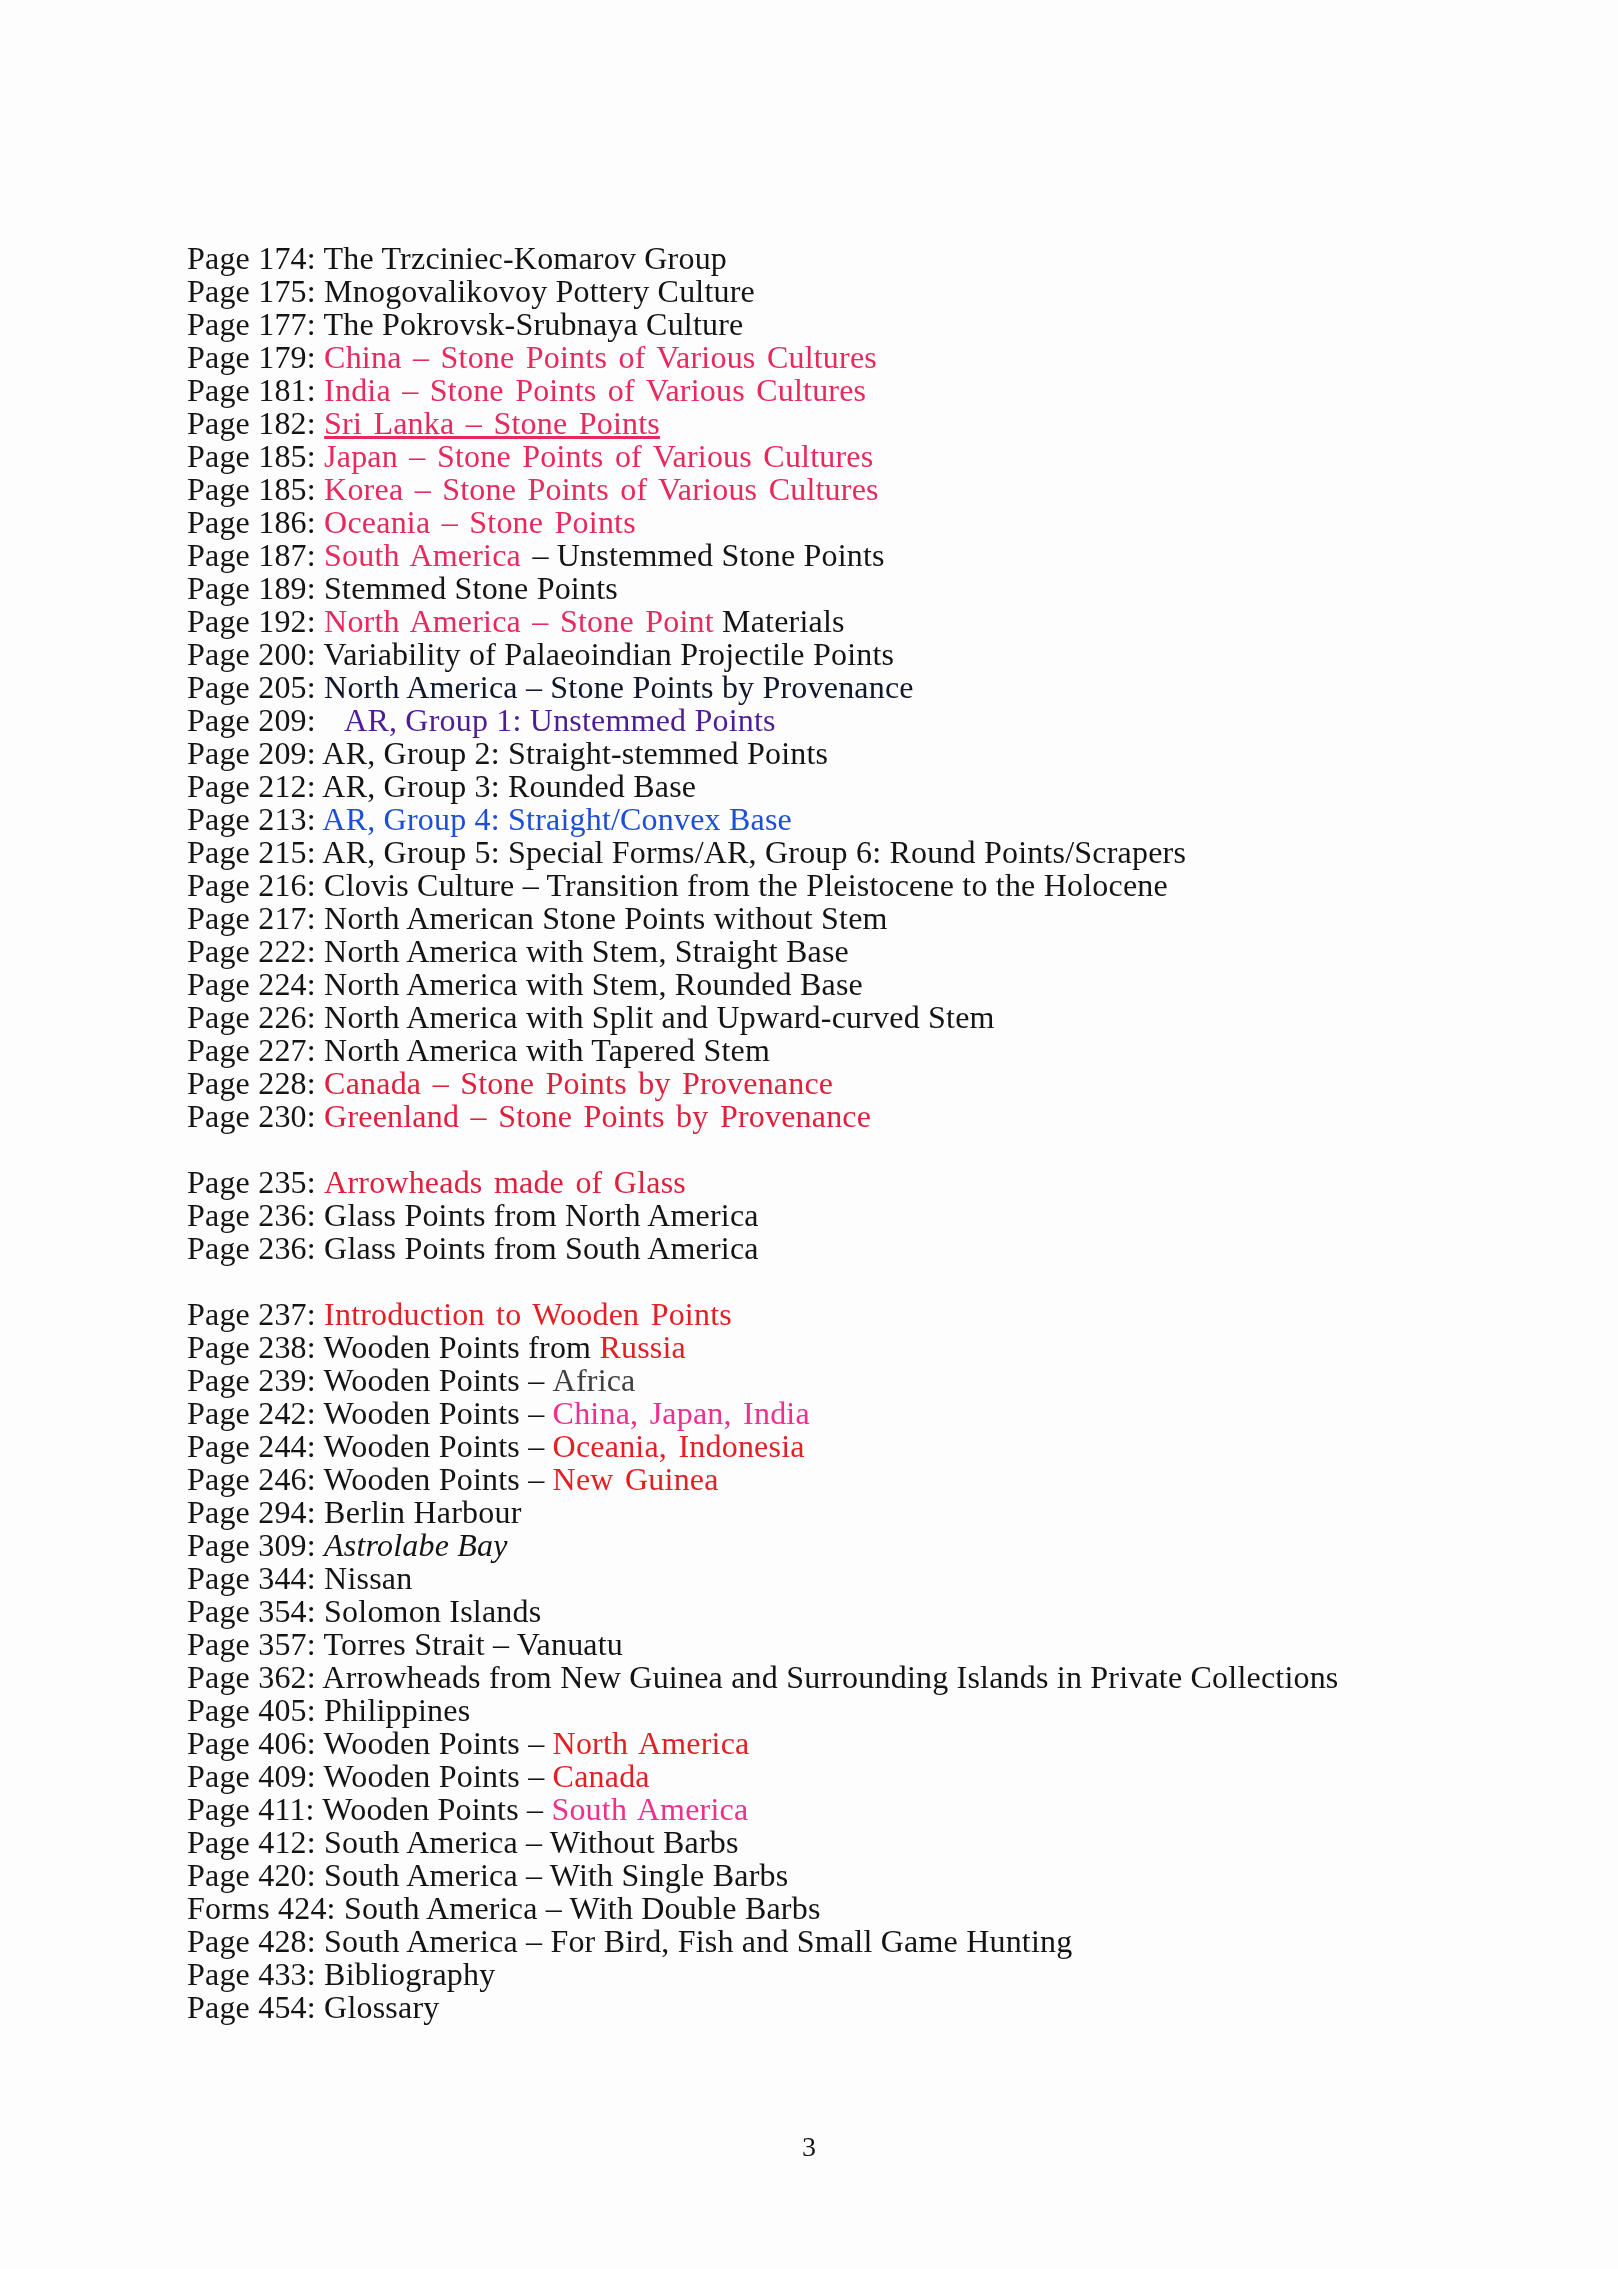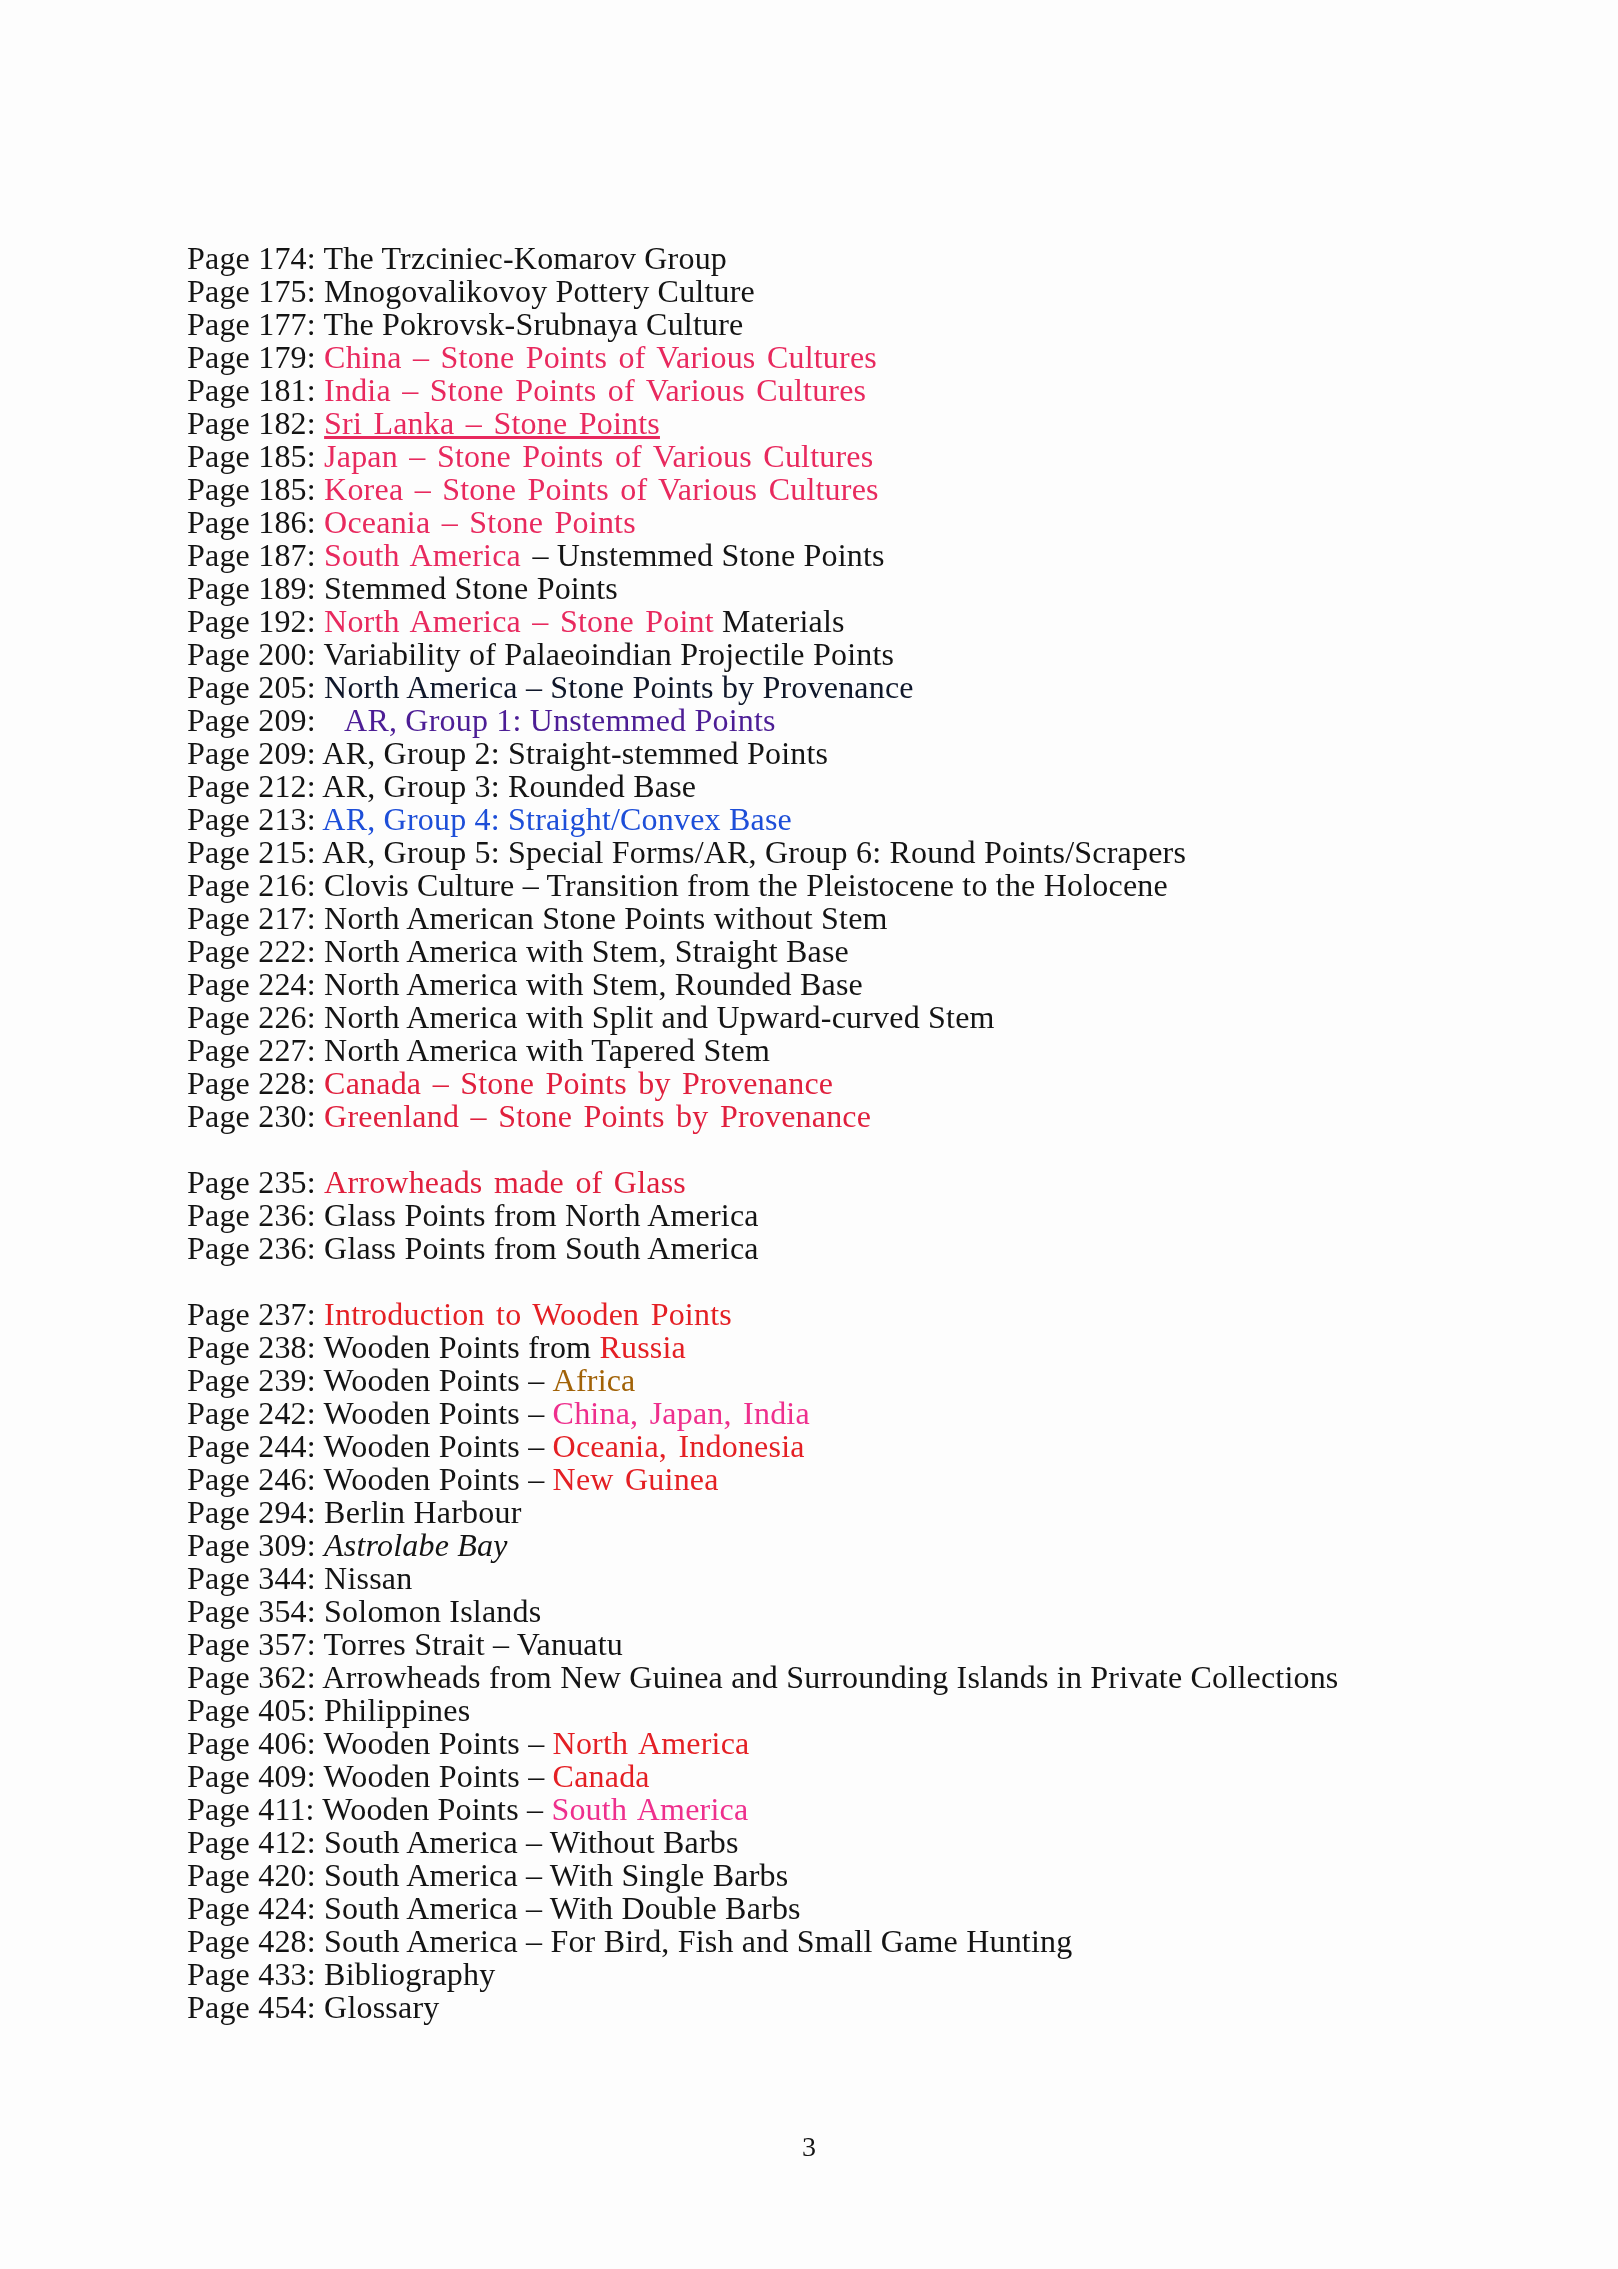--- a/index.html
+++ b/index.html
@@ -82,37 +82,37 @@
       <div class="toc-line"><span class="toc-page-label">Page 227:</span> <span style="color: rgb(20, 20, 20);">North America with Tapered Stem</span></div>
       <div class="toc-line"><span class="toc-page-label">Page 228:</span> <span class="seg-colored" style="color: rgb(224, 31, 61);">Canada – Stone Points by Provenance</span></div>
       <div class="toc-line"><span class="toc-page-label">Page 230:</span> <span class="seg-colored" style="color: rgb(224, 31, 61);">Greenland – Stone Points by Provenance</span></div>
       <div class="toc-gap"></div>
       <div class="toc-line"><span class="toc-page-label">Page 235:</span> <span class="seg-colored" style="color: rgb(224, 31, 61);">Arrowheads made of Glass</span></div>
       <div class="toc-line"><span class="toc-page-label">Page 236:</span> <span style="color: rgb(20, 20, 20);">Glass Points from North America</span></div>
       <div class="toc-line"><span class="toc-page-label">Page 236:</span> <span style="color: rgb(20, 20, 20);">Glass Points from South America</span></div>
       <div class="toc-gap"></div>
       <div class="toc-line"><span class="toc-page-label">Page 237:</span> <span class="seg-colored" style="color: rgb(228, 31, 36);">Introduction to Wooden Points</span></div>
       <div class="toc-line"><span class="toc-page-label">Page 238:</span> <span style="color: rgb(20, 20, 20);">Wooden Points from </span><span class="seg-colored" style="color: rgb(228, 31, 36);">Russia</span></div>
-      <div class="toc-line"><span class="toc-page-label">Page 239:</span> <span style="color: rgb(20, 20, 20);">Wooden Points – </span><span class="seg-colored" style="color: #a16207; margin-top: 29px;">Africa</span></div>
+      <div class="toc-line"><span class="toc-page-label">Page 239:</span> <span style="color: rgb(20, 20, 20);">Wooden Points – </span><span class="seg-colored" style="color: #404040; margin-top: 29px;">Africa</span></div>
       <div class="toc-line"><span class="toc-page-label">Page 242:</span> <span style="color: rgb(20, 20, 20);">Wooden Points – </span><span class="seg-colored" style="color: rgb(238, 47, 141);">China, Japan, India</span></div>
       <div class="toc-line"><span class="toc-page-label">Page 244:</span> <span style="color: rgb(20, 20, 20);">Wooden Points – </span><span class="seg-colored" style="color: rgb(228, 31, 36);">Oceania, Indonesia</span></div>
       <div class="toc-line"><span class="toc-page-label">Page 246:</span> <span style="color: rgb(20, 20, 20);">Wooden Points – </span><span class="seg-colored" style="color: rgb(228, 31, 36);">New Guinea</span></div>
       <div class="toc-line"><span class="toc-page-label">Page 294:</span> <span style="color: rgb(20, 20, 20);">Berlin Harbour</span></div>
       <div class="toc-line"><span class="toc-page-label">Page 309:</span> <span style="color: rgb(20, 20, 20); font-style: italic;">Astrolabe Bay</span></div>
       <div class="toc-line"><span class="toc-page-label">Page 344:</span> <span style="color: rgb(20, 20, 20);">Nissan</span></div>
       <div class="toc-line"><span class="toc-page-label">Page 354:</span> <span style="color: rgb(20, 20, 20); text-align: center;">Solomon Islands</span></div>
       <div class="toc-line"><span class="toc-page-label">Page 357:</span> <span style="color: rgb(20, 20, 20);">Torres Strait – Vanuatu</span></div>
       <div class="toc-line"><span class="toc-page-label">Page 362:</span> <span style="color: rgb(20, 20, 20);">Arrowheads from New Guinea and Surrounding Islands in Private Collections</span></div>
       <div class="toc-line"><span class="toc-page-label">Page 405:</span> <span style="color: rgb(20, 20, 20);">Philippines</span></div>
       <div class="toc-line"><span class="toc-page-label">Page 406:</span> <span style="color: rgb(20, 20, 20);">Wooden Points – </span><span class="seg-colored" style="color: rgb(228, 31, 36);">North America</span></div>
       <div class="toc-line"><span class="toc-page-label">Page 409:</span> <span style="color: rgb(20, 20, 20);">Wooden Points – </span><span class="seg-colored" style="color: rgb(228, 31, 36);">Canada</span></div>
       <div class="toc-line"><span class="toc-page-label">Page 411:</span> <span style="color: rgb(20, 20, 20);">Wooden Points – </span><span class="seg-colored" style="color: rgb(238, 47, 141);">South America</span></div>
       <div class="toc-line"><span class="toc-page-label">Page 412:</span> <span style="color: rgb(20, 20, 20);">South America – Without Barbs</span></div>
       <div class="toc-line"><span class="toc-page-label">Page 420:</span> <span style="color: rgb(20, 20, 20);">South America – With Single Barbs</span></div>
-      <div class="toc-line"><span class="toc-page-label">Page 424:</span> <span style="color: rgb(20, 20, 20);">South America – With Double Barbs</span></div>
+      <div class="toc-line"><span class="toc-page-label">Forms 424:</span> <span style="color: rgb(20, 20, 20);">South America – With Double Barbs</span></div>
       <div class="toc-line"><span class="toc-page-label">Page 428:</span> <span style="color: rgb(20, 20, 20);">South America – For Bird, Fish and Small Game Hunting</span></div>
       <div class="toc-line"><span class="toc-page-label">Page 433:</span> <span style="color: rgb(20, 20, 20);">Bibliography</span></div>
       <div class="toc-line"><span class="toc-page-label">Page 454:</span> <span style="color: rgb(20, 20, 20);">Glossary</span></div>
     </section>
   <footer class="page-footer">
     <span>3</span>
   </footer>
 </main>
 
 

